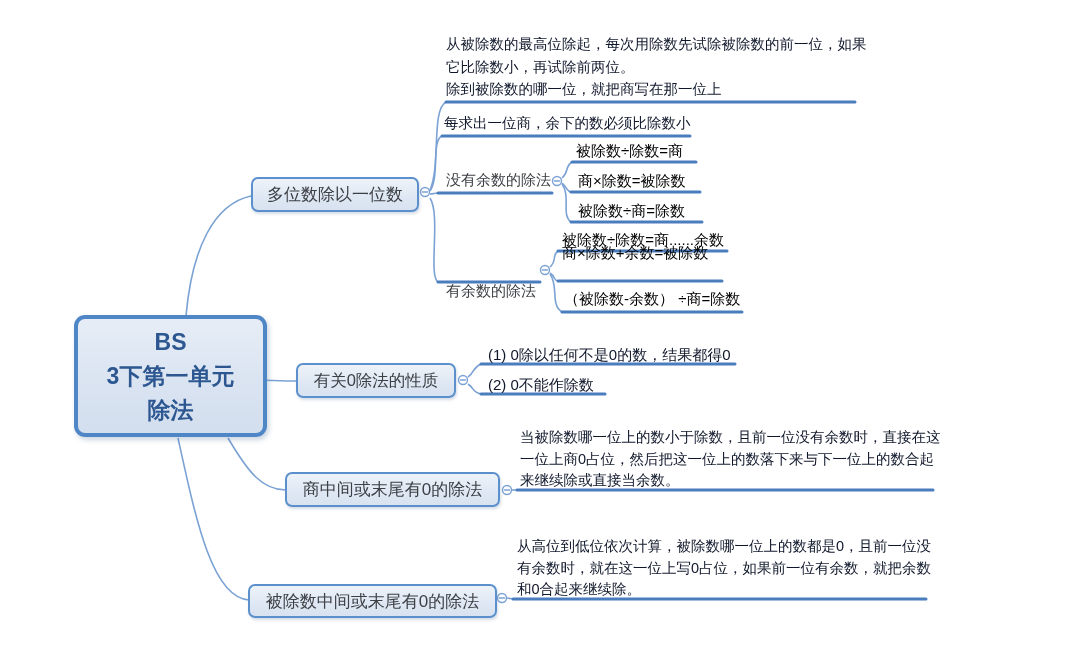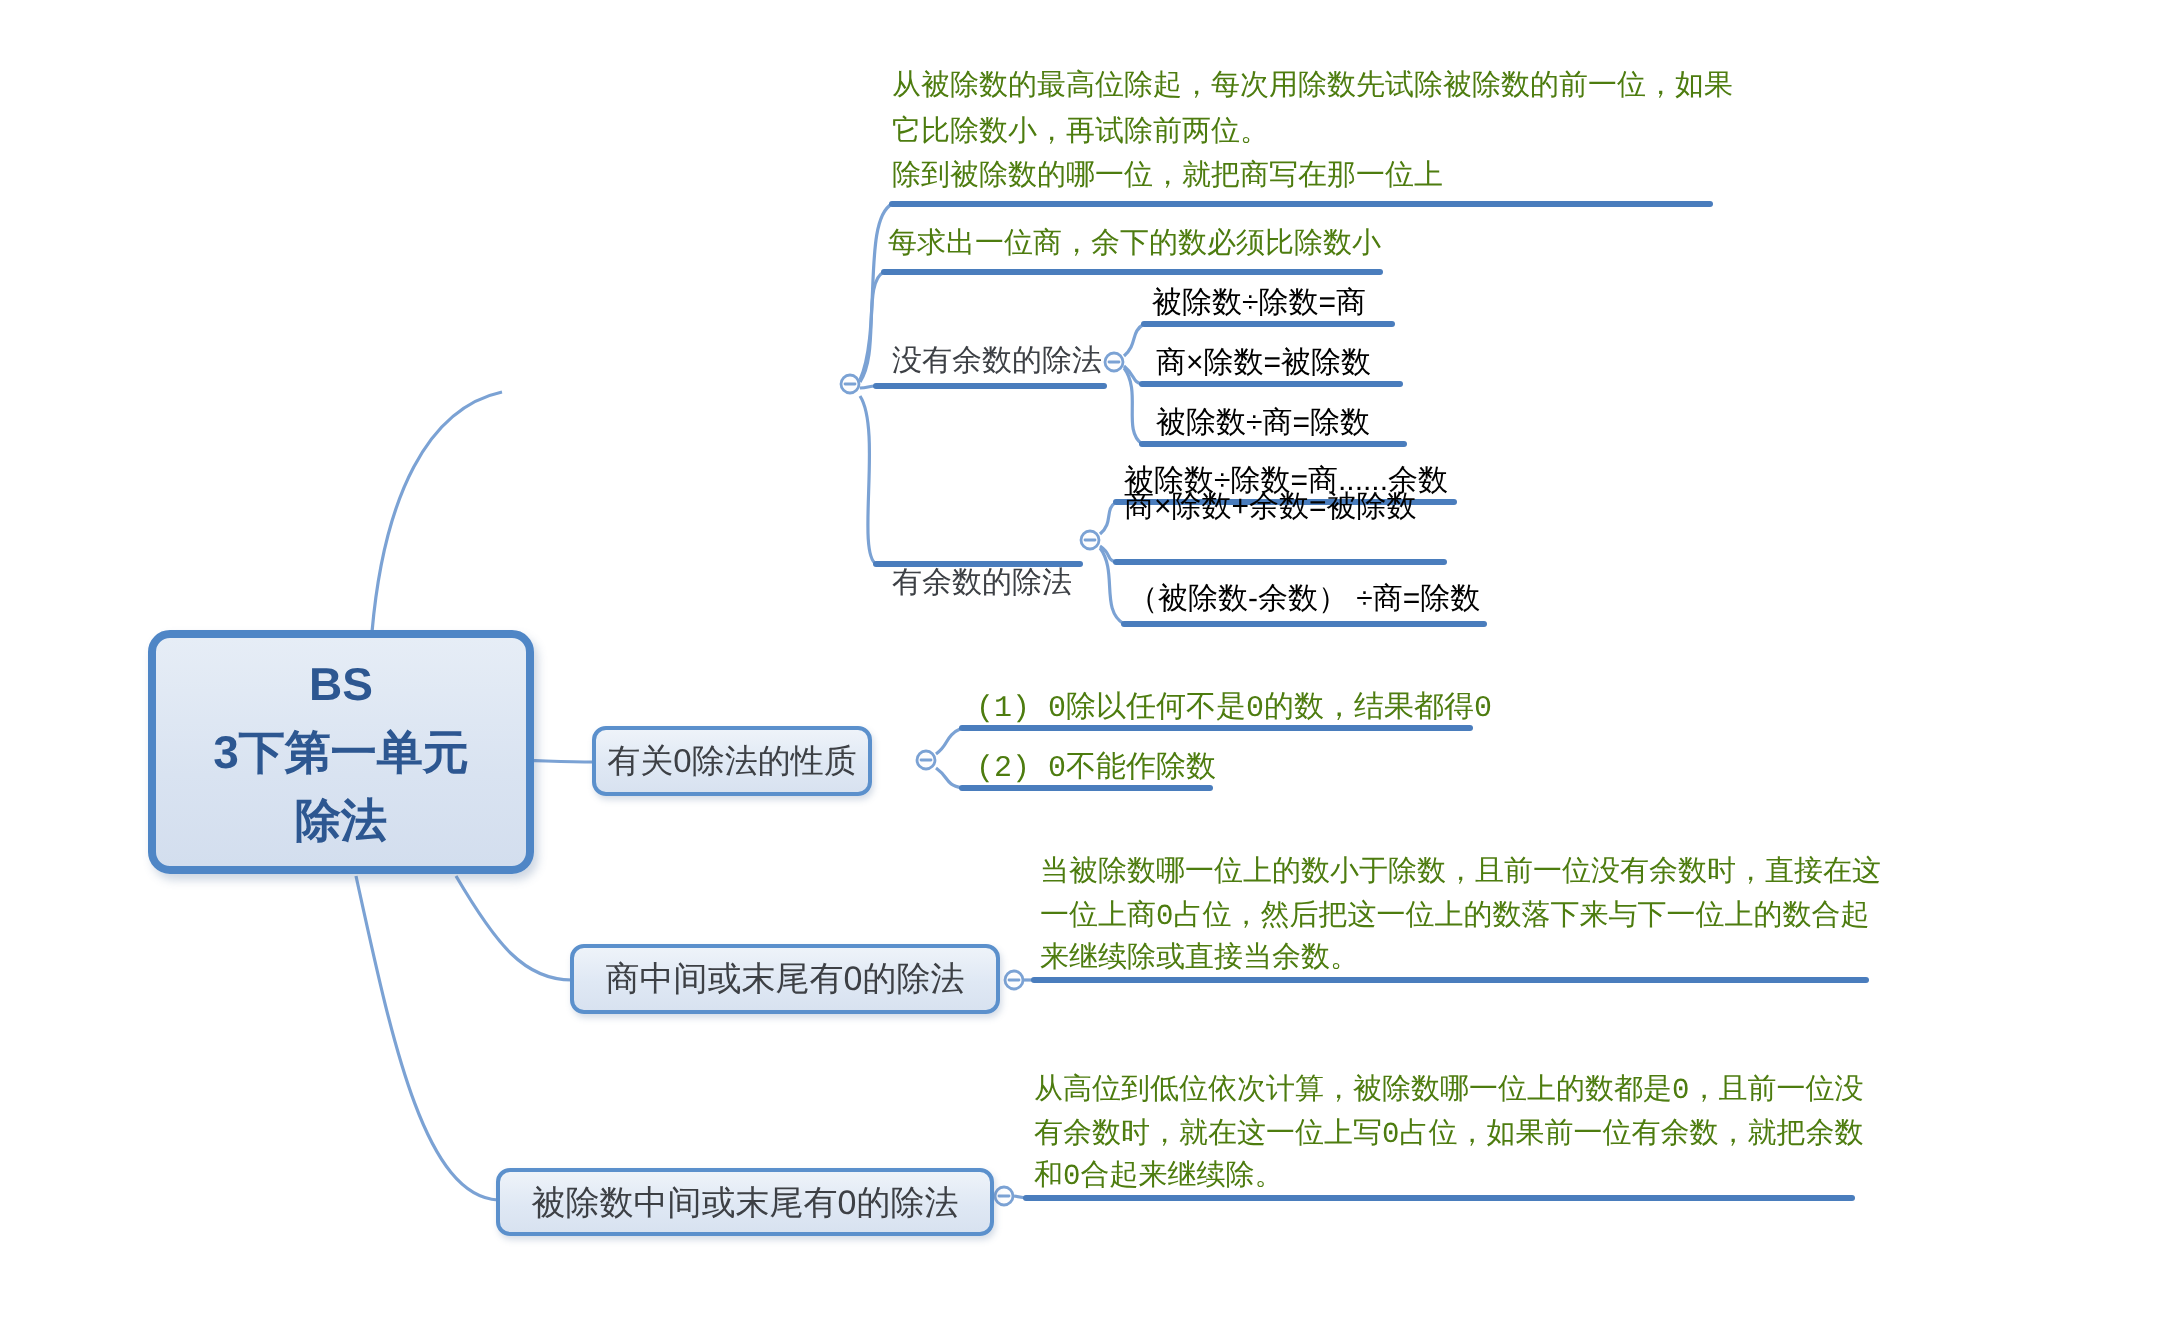--- a/index.html
+++ b/index.html
@@ -24,21 +24,21 @@
   .root-node{
     position:absolute;left:55px;top:315px;width:193px;height:122px;box-sizing:border-box;
     border:4px solid #4f86c6;border-radius:11px;
     background:linear-gradient(180deg,#e6edf6 0%,#d9e3f1 60%,#d3deee 100%);
     color:#2d5791;font-size:23px;font-weight:bold;line-height:34px;
     display:flex;flex-direction:column;align-items:center;justify-content:center;
     box-shadow:2px 3px 5px rgba(90,120,160,0.3);
     margin-left:19px;
   }
   .note{
-    position:absolute;color:#4d7c0f;font-size:14.5px;line-height:21.5px;font-family:Liberation Mono, monospace;
+    position:absolute;color:#0f172a;font-size:14.5px;line-height:21.5px;
   }
   .nowrap{white-space:nowrap;}
   .formula{position:absolute;color:#000000;font-size:15px;white-space:nowrap;}
   .sublabel{position:absolute;color:#3d4045;font-size:15px;white-space:nowrap;}
 </style>
 </head>
 <body>
 
 <div class="stage">
 
@@ -108,21 +108,24 @@
         <line class="toggle-dash" x1="499.5" y1="598" x2="504.5" y2="598"></line>
     </g>
   </svg>
 
   <div class="root-node">
     <span>BS</span>
     <span>3下第一单元</span>
     <span>除法</span>
   </div>
 
-  <div class="node" style="left:296px;top:363px;width:140px;height:35px;font-size:16.5px;">
+  <div class="node" style="left:251px;top:177px;width:168px;height:35px;">
+    <span>多位数除以一位数</span>
+  </div>
+  <div class="node" style="left:296px;top:363px;width:160px;height:35px;font-size:16.5px;">
     <span>有关0除法的性质</span>
   </div>
   <div class="node" style="left:285px;top:472px;width:215px;height:35px;">
     <span>商中间或末尾有0的除法</span>
   </div>
   <div class="node" style="left:248px;top:584px;width:249px;height:34px;">
     <span>被除数中间或末尾有0的除法</span>
   </div>
 
   <div class="note" style="left:446px;top:33px;width:425px;line-height:22.5px;">

